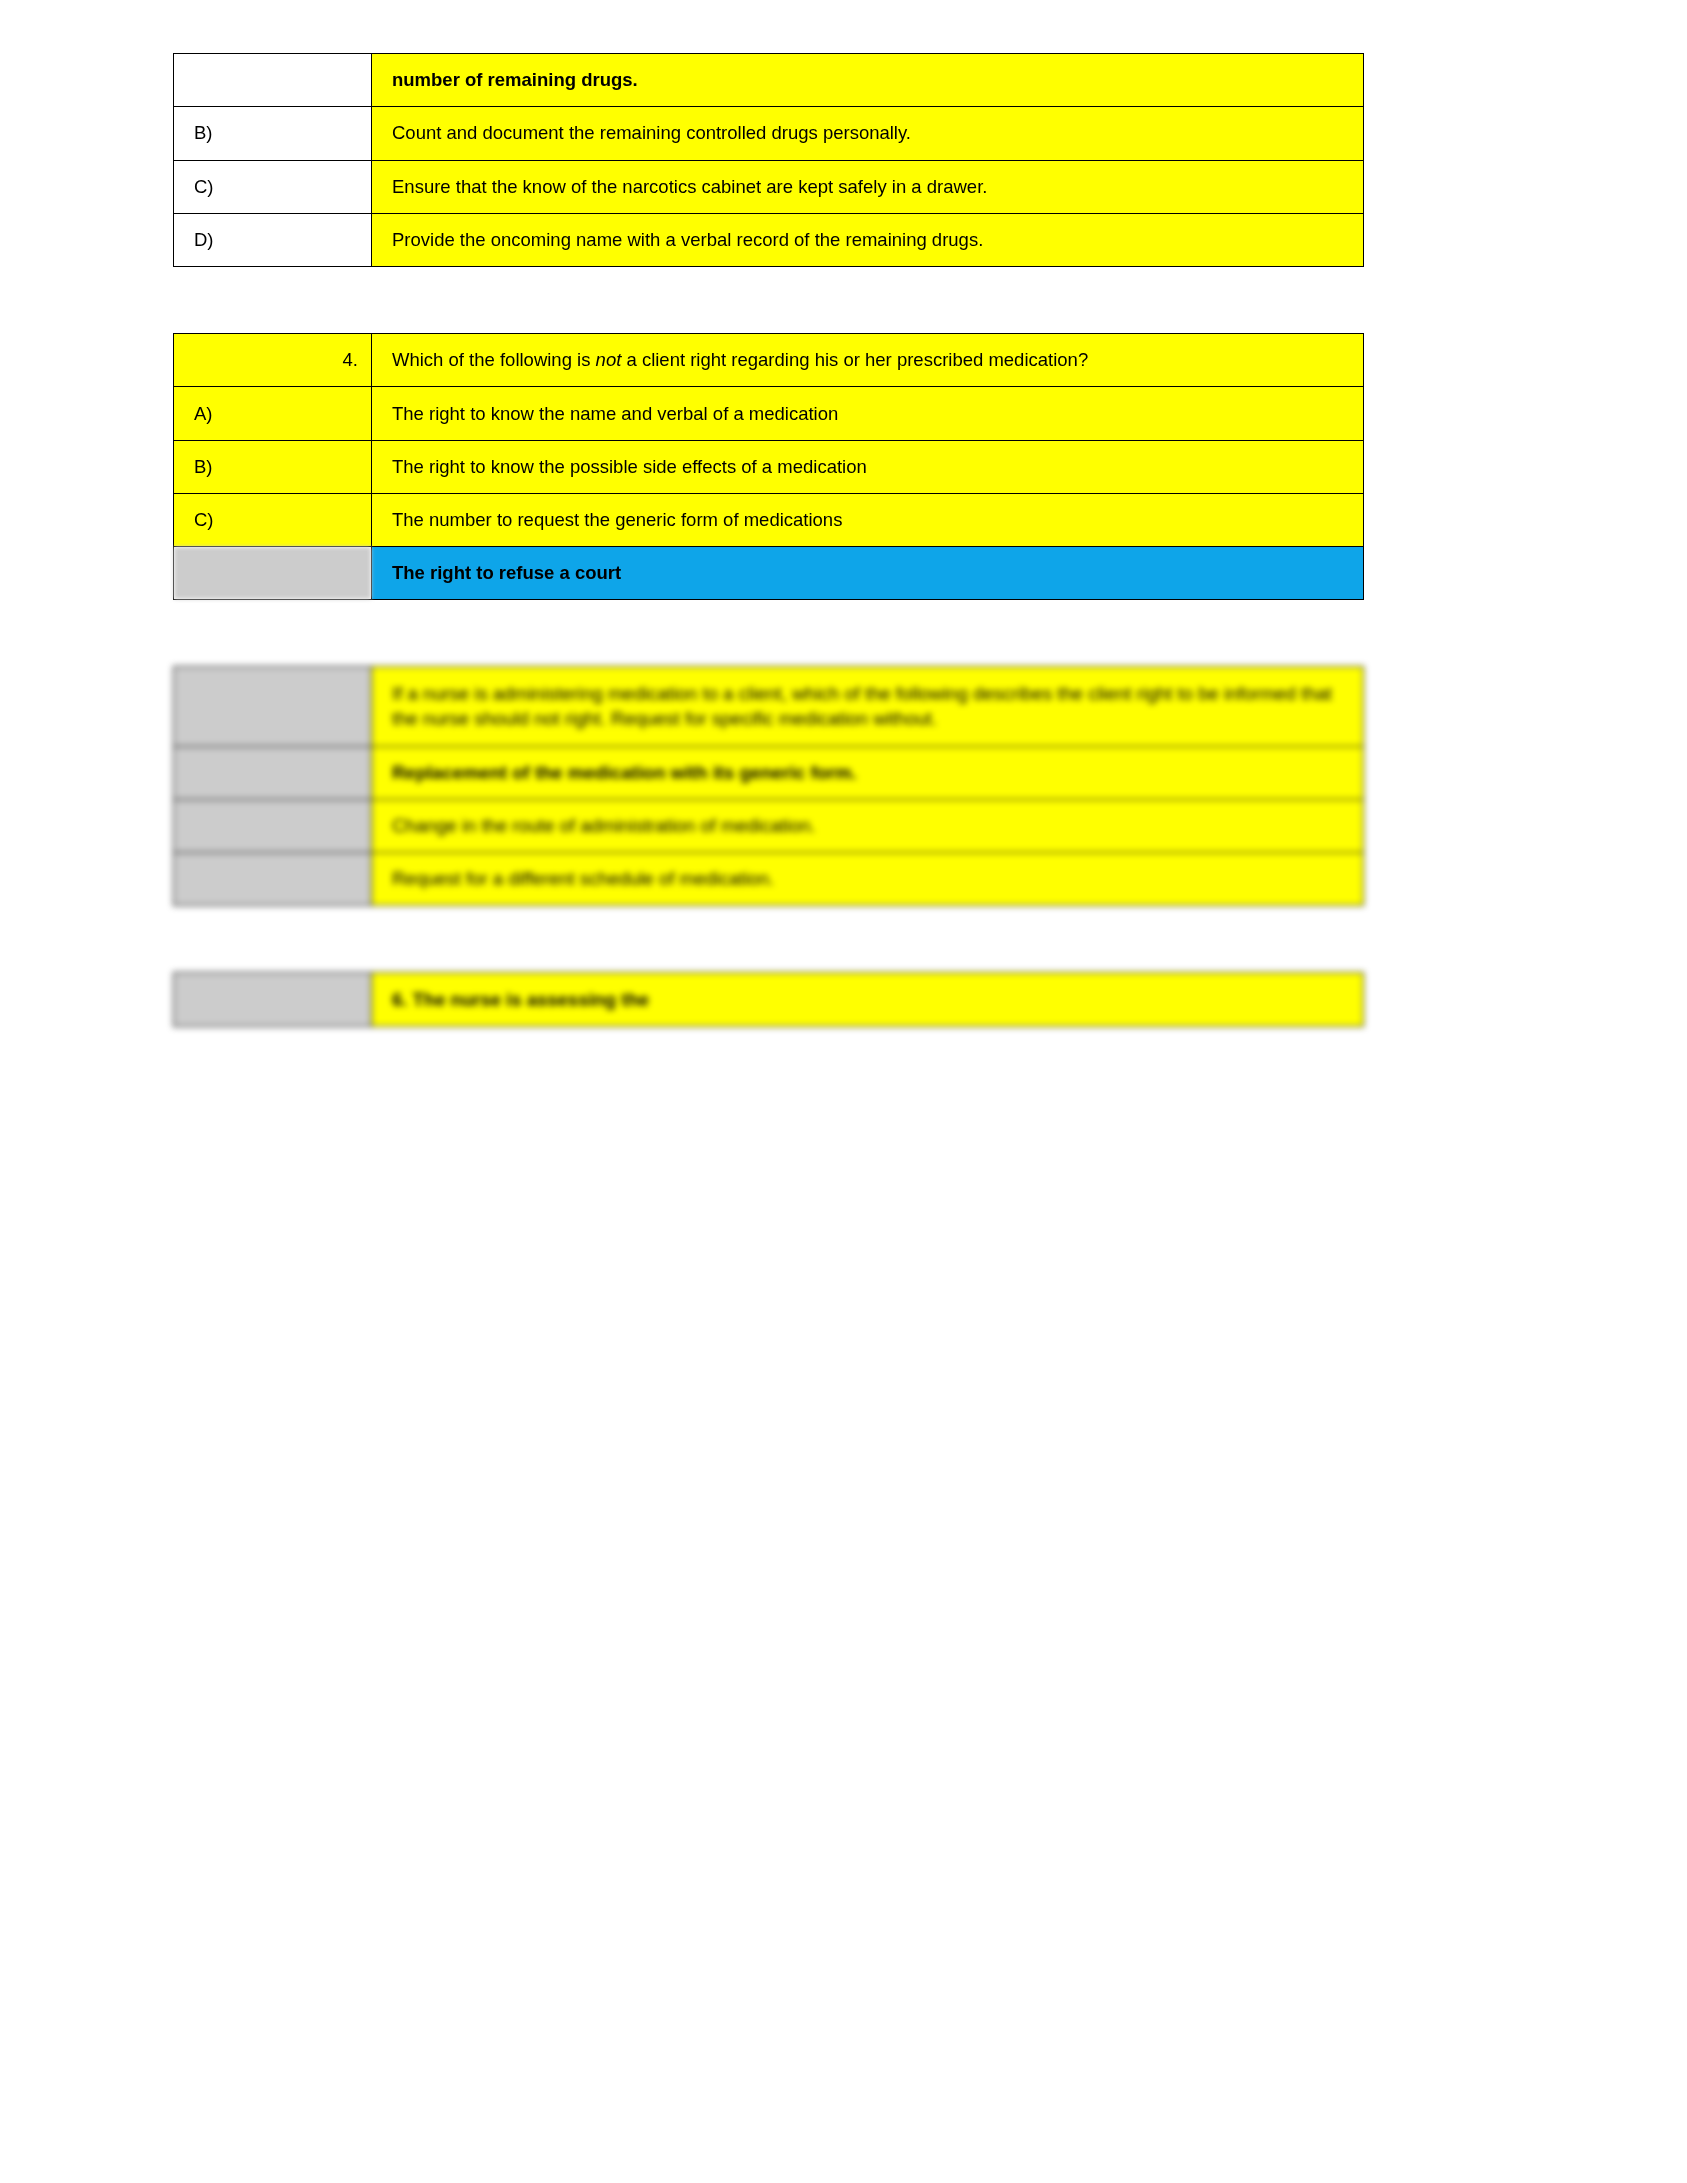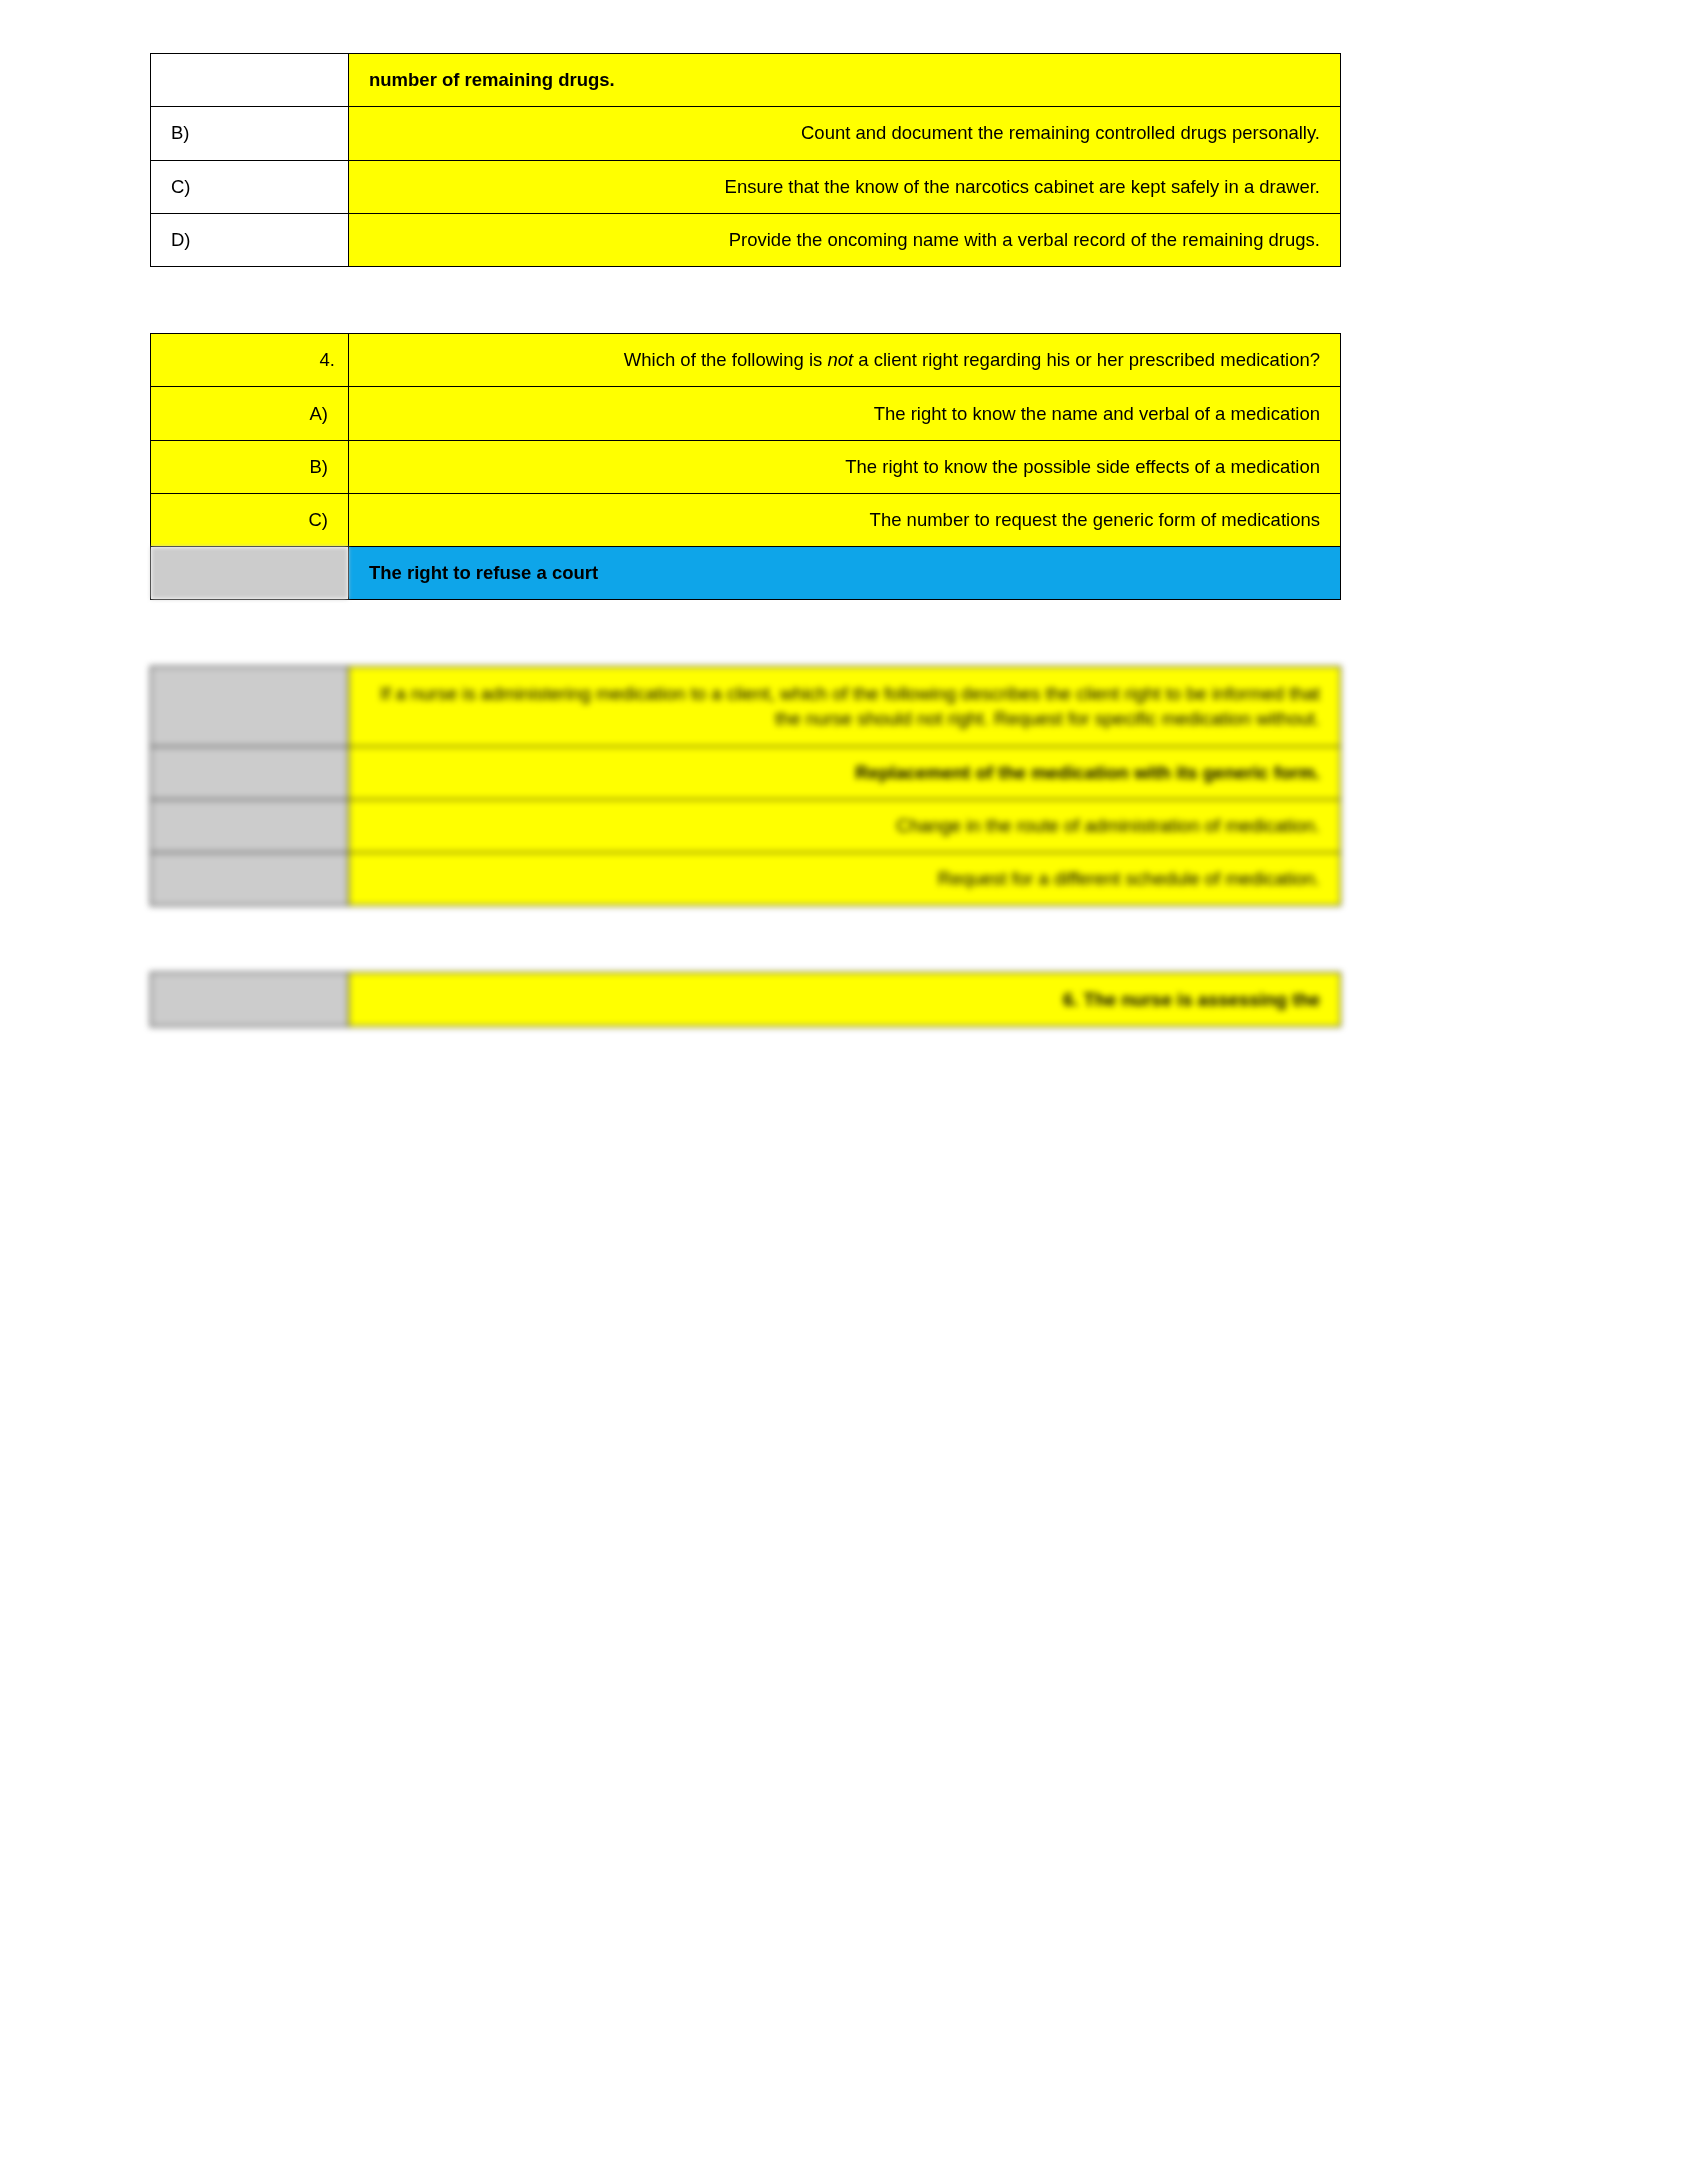--- a/index.html
+++ b/index.html
@@ -19,21 +19,21 @@
     }
 
     .section {
       margin-bottom: 66px;
     }
 
     table {
       border-collapse: collapse;
       width: 100%;
       max-width: 1191px;
-      margin-left: 84px;
+      margin-left: 107px;
     }
 
     td {
       border: 1.3px solid #000000;
       padding: 13.2px 20px;
       vertical-align: top;
       line-height: 1.4;
     }
 
     .col-label {
@@ -49,21 +49,20 @@
       vertical-align: top;
       padding-right: 13.2px;
     }
 
     .col-content {
       font-size: 18.5px;
     }
 
     .highlight {
       background-color: #ffff00;
-      text-align: right;
     }
 
     .bold-highlight {
       background-color: #ffff00;
       font-weight: bold;
     }
 
     .partial-visible {
       background-color: #0ea5e9;
       font-weight: bold;

